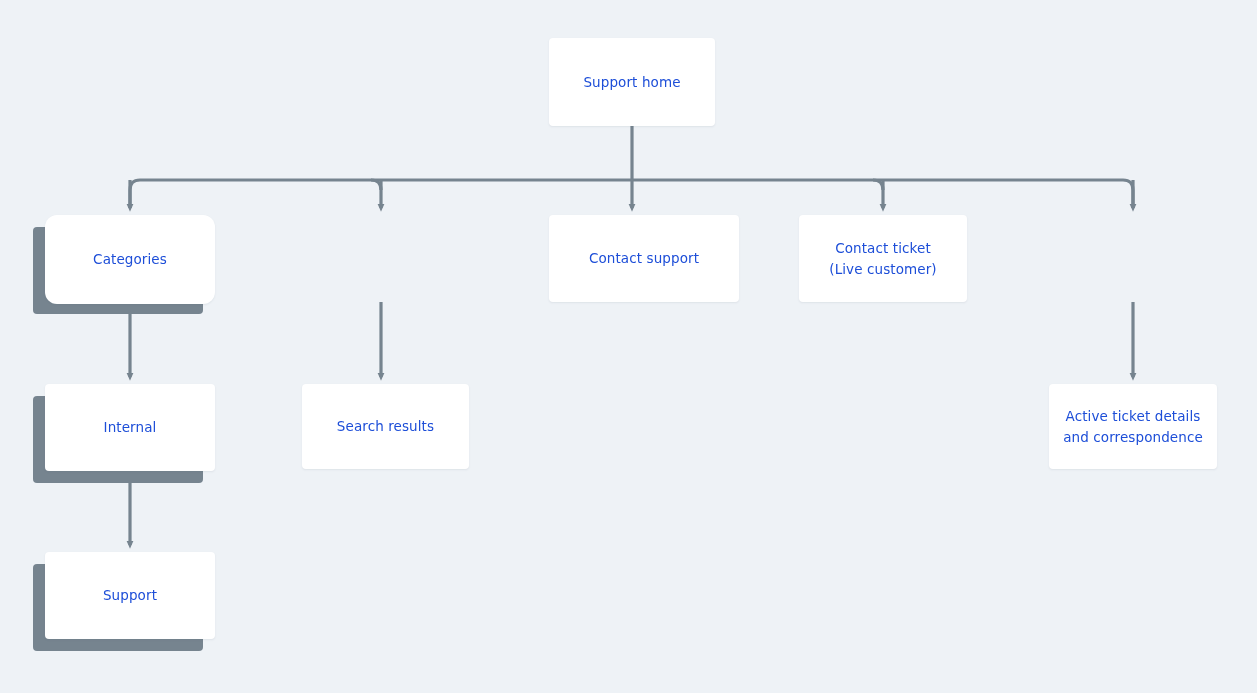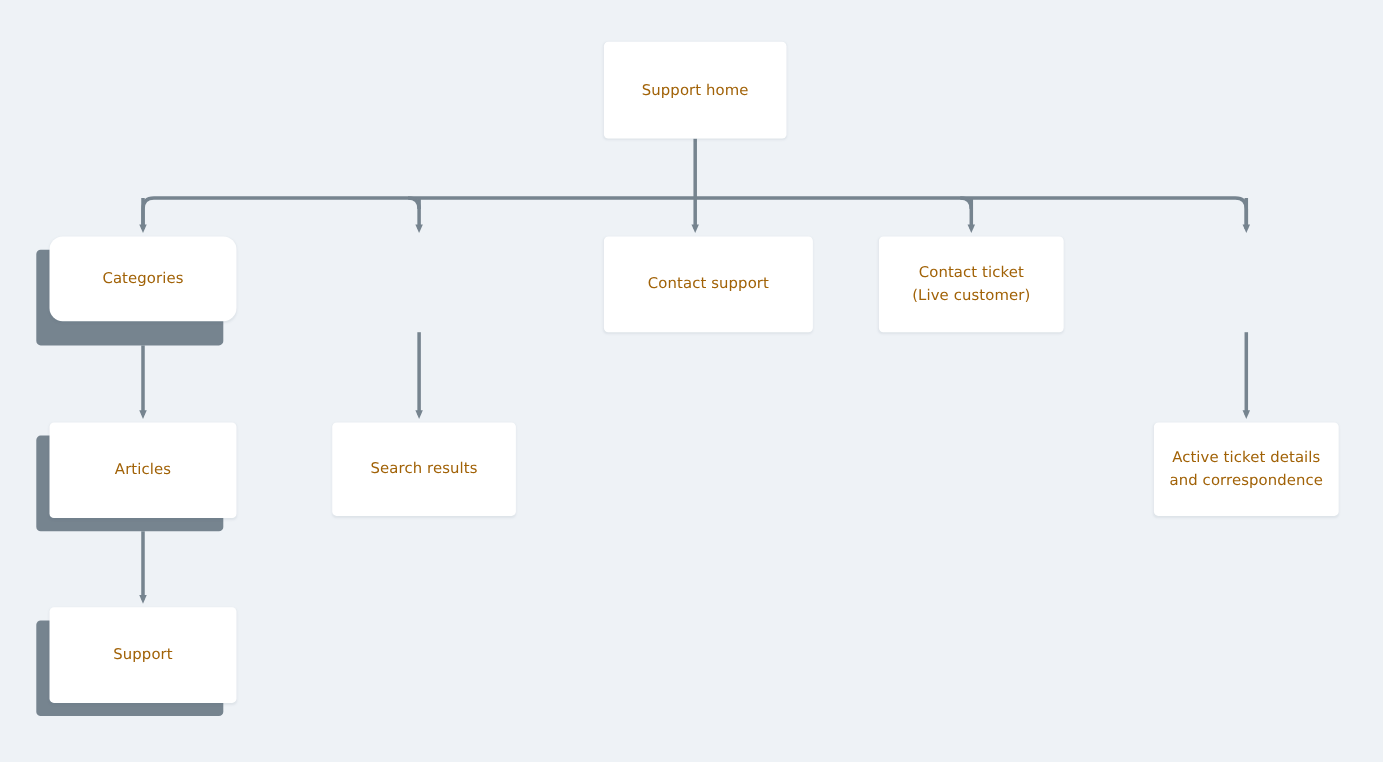--- a/index.html
+++ b/index.html
@@ -28,21 +28,21 @@
   }
   .node {
     position: absolute;
     box-sizing: border-box;
     background: #ffffff;
     border-radius: 4px;
     display: flex;
     align-items: center;
     justify-content: center;
     text-align: center;
-    color: #a16207;
+    color: #1d4ed8;
     font-size: 13.5px;
     line-height: 1.55;
     letter-spacing: 0.1px;
     z-index: 3;
     box-shadow: 0 1px 2px rgba(80,100,120,0.10);
   }
   .node-label {
     display: block;
     padding: 0 10px;
     white-space: pre-line;
@@ -93,37 +93,37 @@
   </svg>
 
   <div class="stack-shadow" style="left:33px; top:227px; width:170px; height:87px;"></div>
   <div class="stack-shadow" style="left:33px; top:396px; width:170px; height:87px;"></div>
   <div class="stack-shadow" style="left:33px; top:564px; width:170px; height:87px;"></div>
 
   <div class="node" style="left:549px; top:38px; width:166px; height:88px;">
     <span class="node-label">Support home</span>
   </div>
 
-  <div class="node" style="left:45px; top:215px; width:170px; height:77px;border-radius:12px;">
+  <div class="node" style="left:45px; top:215px; width:170px; height:89px;border-radius:12px;">
     <span class="node-label">Categories</span>
   </div>
 
 
   <div class="node" style="left:549px; top:215px; width:190px; height:87px;">
     <span class="node-label">Contact support</span>
   </div>
 
   <div class="node" style="left:799px; top:215px; width:168px; height:87px;">
     <span class="node-label">Contact ticket
 (Live customer)</span>
   </div>
 
 
   <div class="node" style="left:45px; top:384px; width:170px; height:87px;">
-    <span class="node-label">Articles</span>
+    <span class="node-label">Internal</span>
   </div>
 
   <div class="node" style="left:302px; top:384px; width:167px; height:85px;">
     <span class="node-label">Search results</span>
   </div>
 
   <div class="node" style="left:1049px; top:384px; width:168px; height:85px;">
     <span class="node-label">Active ticket details
 and correspondence</span>
   </div>

